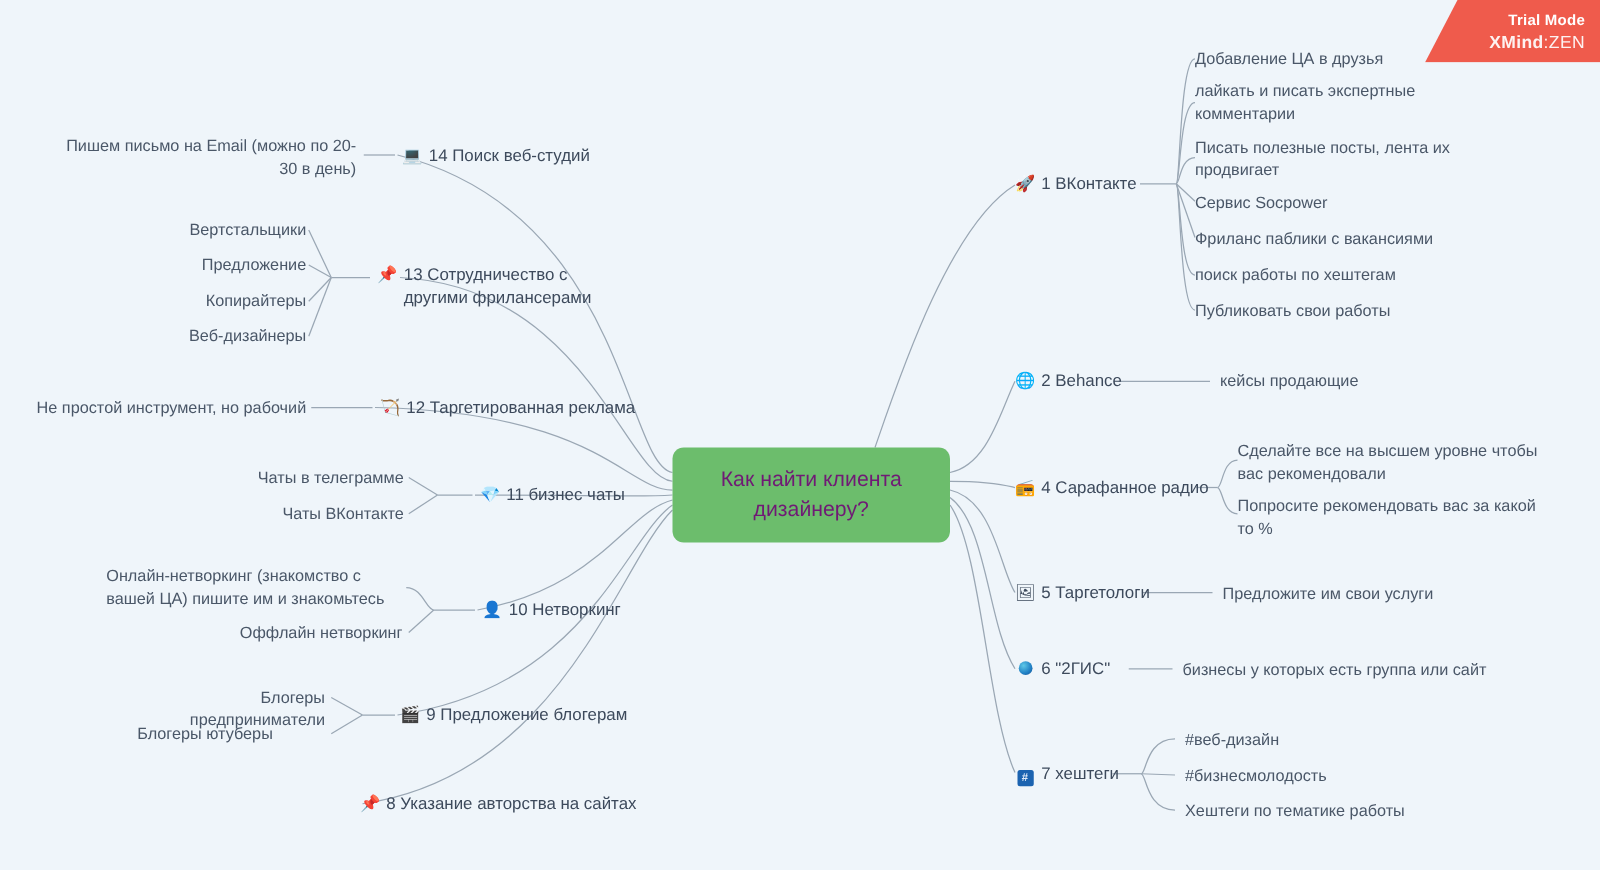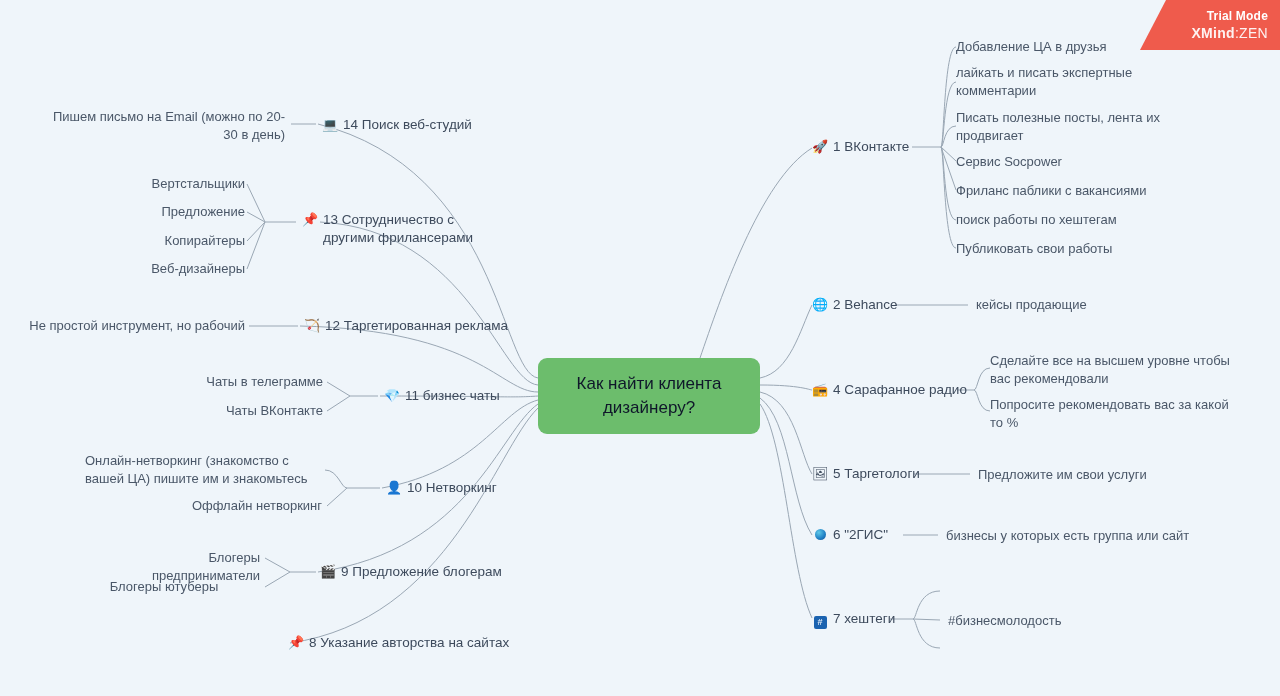--- a/index.html
+++ b/index.html
@@ -14,21 +14,21 @@
   #canvas{position:absolute;left:0;top:0;width:1280px;height:696px;}
   svg.links{position:absolute;left:0;top:0;width:1280px;height:696px;pointer-events:none;}
   svg.links path{fill:none;stroke:#9aa7b4;stroke-width:1;}
   svg.links line{stroke:#9aa7b4;stroke-width:1;}
 
   .node{position:absolute;}
 
   
   .central{
     background:#6cbd6c;
-    color:#0f172a;
+    color:#701a75;
     border-radius:9px;
     text-align:center;
     font-size:17px;
     line-height:24px;
     padding:14px 18px;
     box-sizing:border-box;
     width:222px;
     left:538px;top:358px;
     display:flex;align-items:center;justify-content:center;
   }
@@ -198,21 +198,23 @@
   <div class="node main-topic" style="left:812px;top:526px;">
     <span class="ico"><span class="dotico"></span></span>
     <span class="txt">6 "2ГИС"</span>
   </div>
   <div class="node leaf l" style="left:946px;top:527px;width:260px;">бизнесы у которых есть группа или сайт</div>
 
   <div class="node main-topic" style="left:812px;top:610px;">
     <span class="ico"><span class="hashico">#</span></span>
     <span class="txt">7 хештеги</span>
   </div>
+  <div class="node leaf l" style="left:948px;top:583px;width:200px;">#веб-дизайн</div>
   <div class="node leaf l" style="left:948px;top:612px;width:200px;">#бизнесмолодость</div>
+  <div class="node leaf l" style="left:948px;top:640px;width:220px;">Хештеги по тематике работы</div>
 
   <div class="node main-topic" style="left:322px;top:116px;">
     <span class="ico">💻</span>
     <span class="txt">14 Поиск веб-студий</span>
   </div>
   <div class="node leaf r" style="left:47px;top:108px;width:238px;">Пишем письмо на Email (можно по 20-30 в день)</div>
 
   <div class="node main-topic wrap" style="left:302px;top:211px;width:195px;">
     <span class="ico">📌</span>
     <span class="txt">13 Сотрудничество с другими фрилансерами</span>

